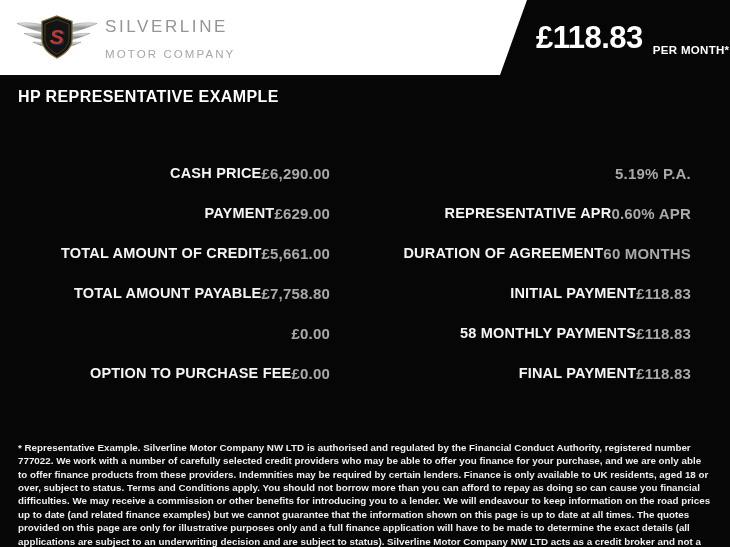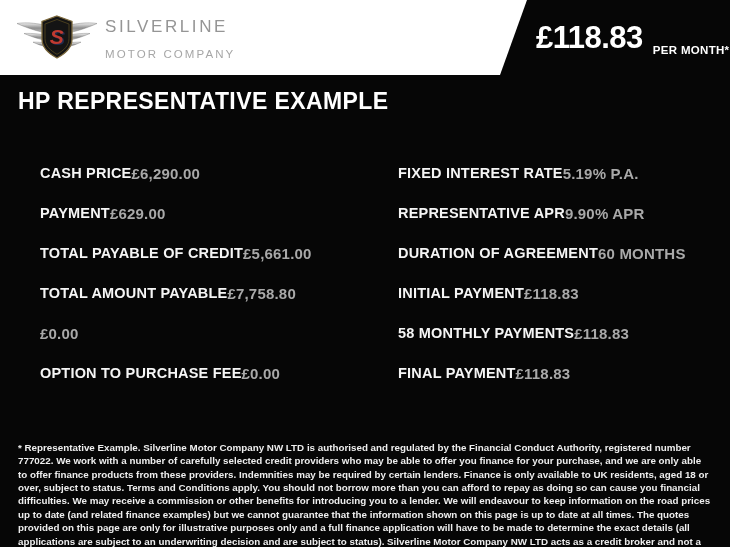--- a/index.html
+++ b/index.html
@@ -44,30 +44,30 @@
   }
   .per-month {
     color: #ffffff; font-weight: bold;
     font-size: 11.5px; letter-spacing: 0.3px;
     margin-left: 10px; margin-top: 24px;
   }
 
   
   .title {
     position: absolute; left: 18px; top: 88px;
-    font-size: 23px; font-weight: bold; color: #ffffff;
+    font-size: 16px; font-weight: bold; color: #ffffff;
     letter-spacing: 0.4px;
   }
 
   
   .col-left  { position: absolute; top: 153px; left: 40px;  width: 290px; }
   .col-right { position: absolute; top: 153px; left: 398px; width: 293px; }
   .row {
     height: 40px;
-    display: flex; justify-content: flex-start; align-items: center;
+    display: flex; justify-content: flex-end; align-items: center;
   }
   .flabel {
     color: #f5f5f5; font-weight: bold; font-size: 14.5px;
     letter-spacing: 0.2px; white-space: nowrap;
   }
   .fvalue {
     color: #a9a9a9; font-weight: bold; font-size: 15px;
     letter-spacing: 0.2px; white-space: nowrap;
   }
 
@@ -123,44 +123,43 @@
 <div class="col-left">
   <div class="row">
     <span class="flabel">CASH PRICE</span>
     <span class="fvalue">£6,290.00</span>
   </div>
   <div class="row">
     <span class="flabel">PAYMENT</span>
     <span class="fvalue">£629.00</span>
   </div>
   <div class="row">
-    <span class="flabel">TOTAL PAYABLE OF CREDIT</span>
+    <span class="flabel">TOTAL AMOUNT OF CREDIT</span>
     <span class="fvalue">£5,661.00</span>
   </div>
   <div class="row">
     <span class="flabel">TOTAL AMOUNT PAYABLE</span>
     <span class="fvalue">£7,758.80</span>
   </div>
   <div class="row">
     <span class="fvalue">£0.00</span>
   </div>
   <div class="row">
     <span class="flabel">OPTION TO PURCHASE FEE</span>
     <span class="fvalue">£0.00</span>
   </div>
 </div>
 
 <div class="col-right">
   <div class="row">
-    <span class="flabel">FIXED INTEREST RATE</span>
     <span class="fvalue">5.19% P.A.</span>
   </div>
   <div class="row">
     <span class="flabel">REPRESENTATIVE APR</span>
-    <span class="fvalue">9.90% APR</span>
+    <span class="fvalue">0.60% APR</span>
   </div>
   <div class="row">
     <span class="flabel">DURATION OF AGREEMENT</span>
     <span class="fvalue">60 MONTHS</span>
   </div>
   <div class="row">
     <span class="flabel">INITIAL PAYMENT</span>
     <span class="fvalue">£118.83</span>
   </div>
   <div class="row">

